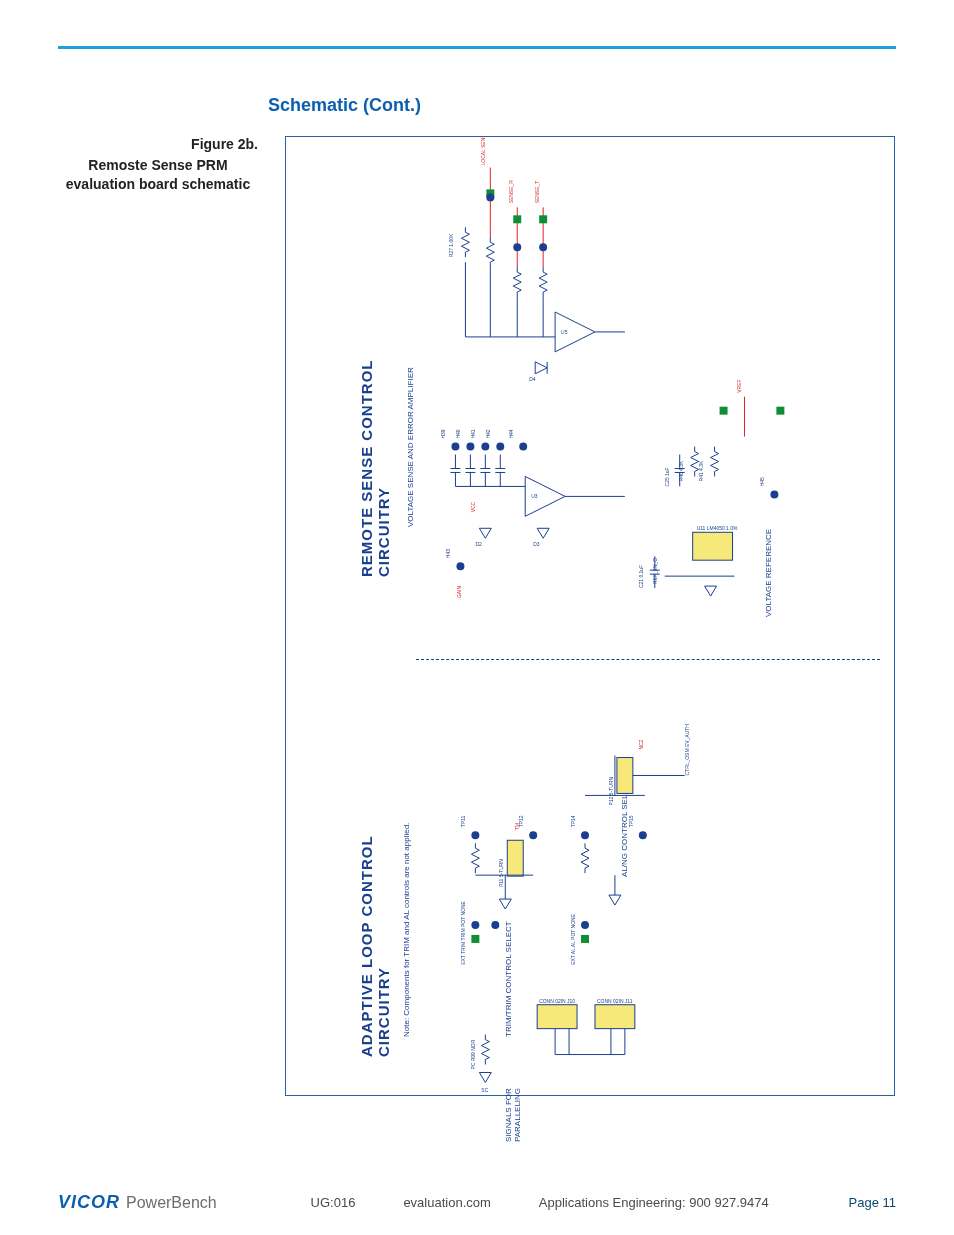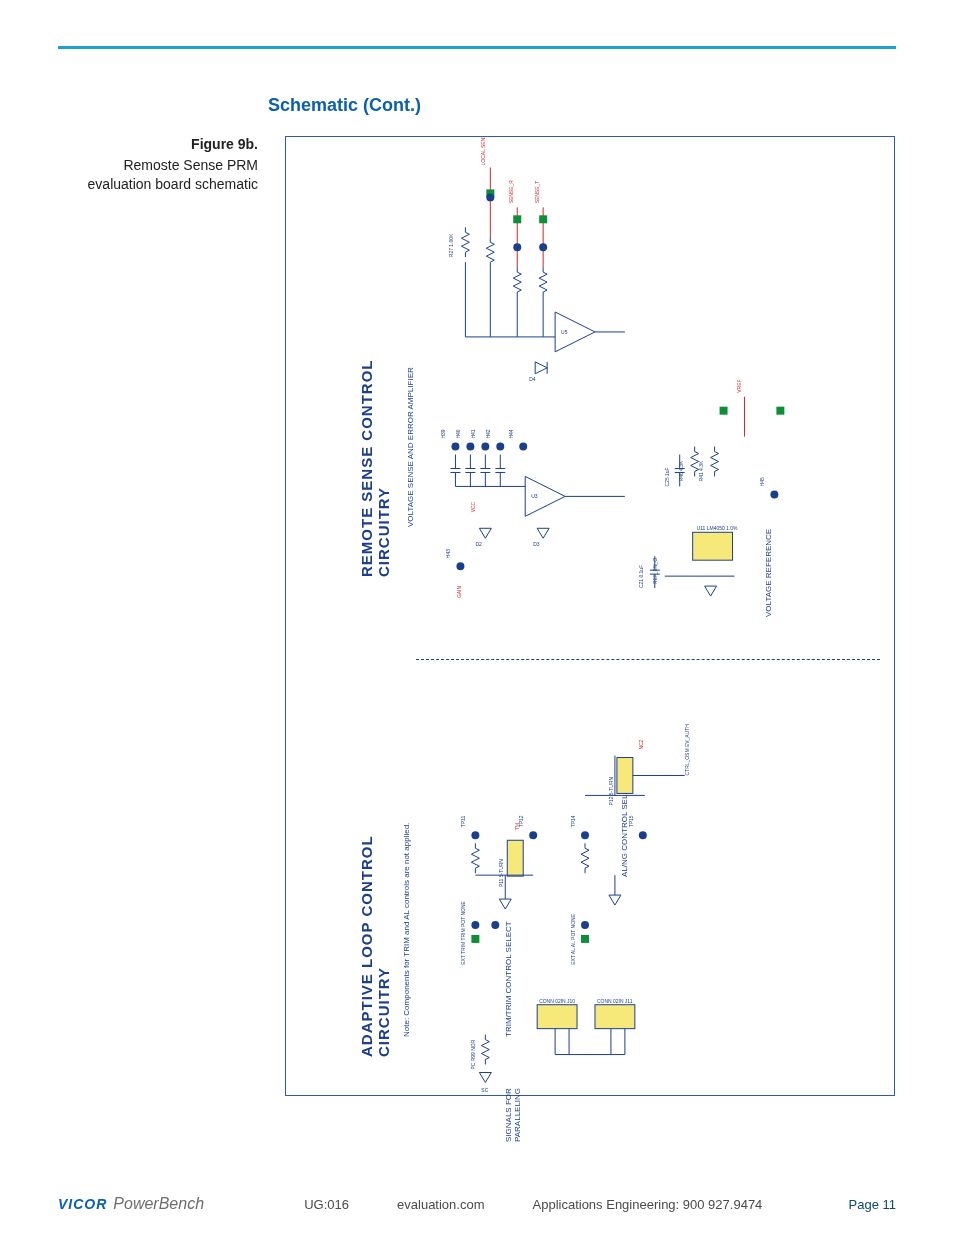--- a/index.html
+++ b/index.html
@@ -30,21 +30,21 @@
   }
   .figure-label {
     position: absolute;
     left: 58px;
     top: 136px;
     width: 200px;
     text-align: right;
     font-size: 14px;
   }
   .figure-label .fig-bold { font-weight: 700; display: block; margin-bottom: 4px; }
-  .figure-label .fig-caption { font-weight: 400; line-height: 1.35; display: block; }
+  .figure-label .fig-caption { font-weight: 700; line-height: 1.35; display: block; text-align: center; }
 
   
   .schematic-frame {
     position: absolute;
     left: 285px;
     top: 136px;
     width: 610px;
     height: 960px;
     border: 1px solid #2a5ea8;
     background: #fff;
@@ -108,34 +108,34 @@
     align-items: center;
     justify-content: space-between;
     font-size: 13px;
     color: #4a4a4a;
   }
   .footer-logo {
     display: flex;
     align-items: baseline;
     gap: 6px;
   }
-  .footer-logo .vicor { color: #0b5fb0; font-weight: 800; font-style: italic; letter-spacing: 1px; font-size: 14px; }
-  .footer-logo .pb { color: #6d6d6d; font-style: italic; font-size: 16px; }
+  .footer-logo .vicor { color: #0b5fb0; font-weight: 800; font-style: italic; letter-spacing: 1px; font-size: 18px; }
+  .footer-logo .pb { color: #6d6d6d; font-size: 16px; }
   .footer-cols { display: flex; gap: 48px; margin-left: 14px; }
   .pageno { color: #0c4a6e; }
 </style>
 </head>
 <body>
 
 <div class="top-rule"></div>
 
 <div class="section-title">Schematic (Cont.)</div>
 
 <div class="figure-label">
-  <span class="fig-bold">Figure 9b.</span>
+  <span class="fig-bold">Figure 2b.</span>
   <span class="fig-caption">Remoste Sense PRM evaluation board schematic</span>
 </div>
 
 <div class="schematic-frame">
 
   <span class="block-title remote">REMOTE SENSE CONTROL CIRCUITRY</span>
   <span class="block-title adaptive">ADAPTIVE LOOP CONTROL CIRCUITRY</span>
 
   <span class="sublabel vsense">VOLTAGE SENSE AND ERROR AMPLIFIER</span>
   <span class="sublabel vref">VOLTAGE REFERENCE</span>

